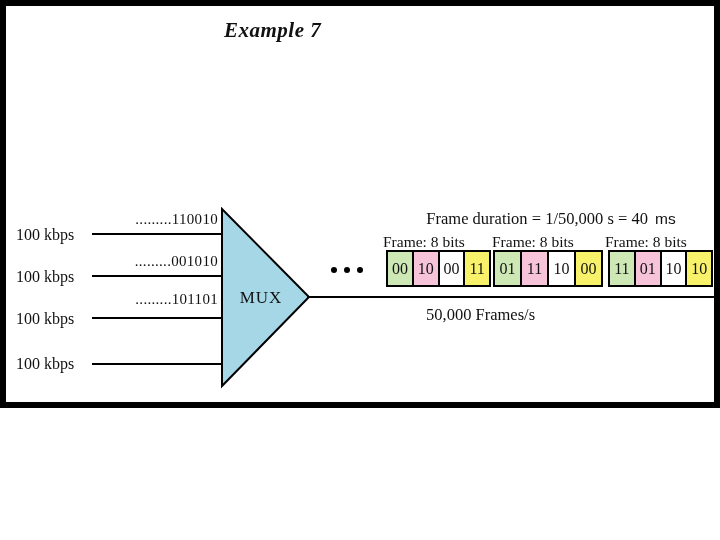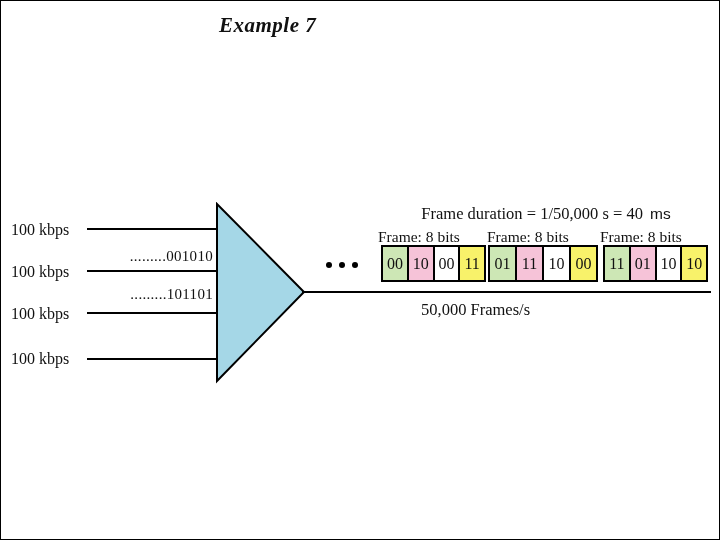--- a/index.html
+++ b/index.html
@@ -1,20 +1,20 @@
 <!DOCTYPE html>
 <html><head>
 <meta charset="utf-8">
 <style>
   html,body{margin:0;padding:0;background:#fff;}
   .slide{
     position:relative;
-    width:720px;height:540px;
+    width:720px;height:408px;
     background:#ffffff;
-    border:1px solid #000000;
+    border:6px solid #000000;
     box-sizing:border-box;
     font-family:"Liberation Serif", serif;
     color:#111;
     overflow:hidden;
   }
   .abs{position:absolute;}
 
   .title{
     left:218px;top:12px;
     font-size:21px;font-weight:bold;font-style:italic;
@@ -65,36 +65,38 @@
   .out-rates{left:420px;top:299px;width:250px;font-size:16.5px;line-height:20px;}
 </style>
 </head>
 <body>
 
 <div class="slide">
 
   <div class="abs title">Example 7</div>
 
   <div class="abs in-label r1">100 kbps</div>
+  <div class="abs in-bits  r1">.........110010</div>
   <div class="abs in-line  r1"></div>
 
   <div class="abs in-label r2">100 kbps</div>
   <div class="abs in-bits  r2">.........001010</div>
   <div class="abs in-line  r2"></div>
 
   <div class="abs in-label r3">100 kbps</div>
   <div class="abs in-bits  r3">.........101101</div>
   <div class="abs in-line  r3"></div>
 
   <div class="abs in-label r4">100 kbps</div>
   <div class="abs in-line  r4"></div>
 
   <svg class="abs mux-svg" width="94" height="182">
     <polygon points="4,2 4,179 91,90" stroke="#000" stroke-width="2" fill="#a5d7e7"></polygon>
   </svg>
+  <div class="abs mux-label">MUX</div>
 
   <div class="abs out-line"></div>
   <div class="abs dots">
     <span></span>
     <span></span>
     <span></span>
   </div>
 
   <div class="abs frame-duration">
     <span>Frame duration = 1/50,000 s = 40</span><span class="unit">ms</span>

